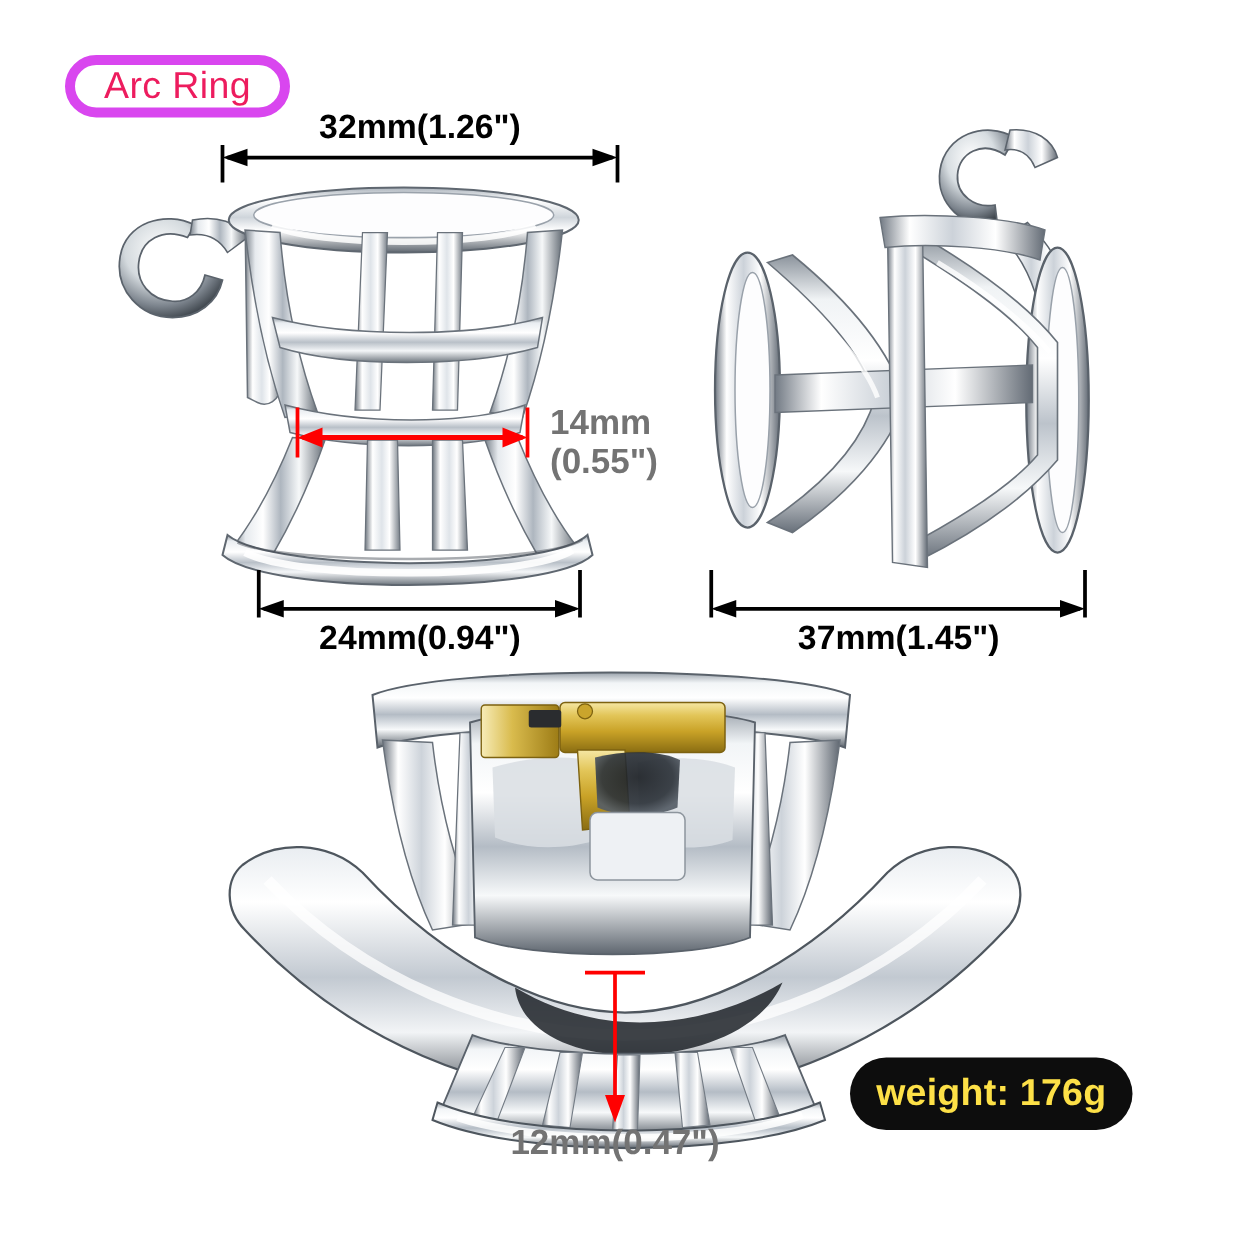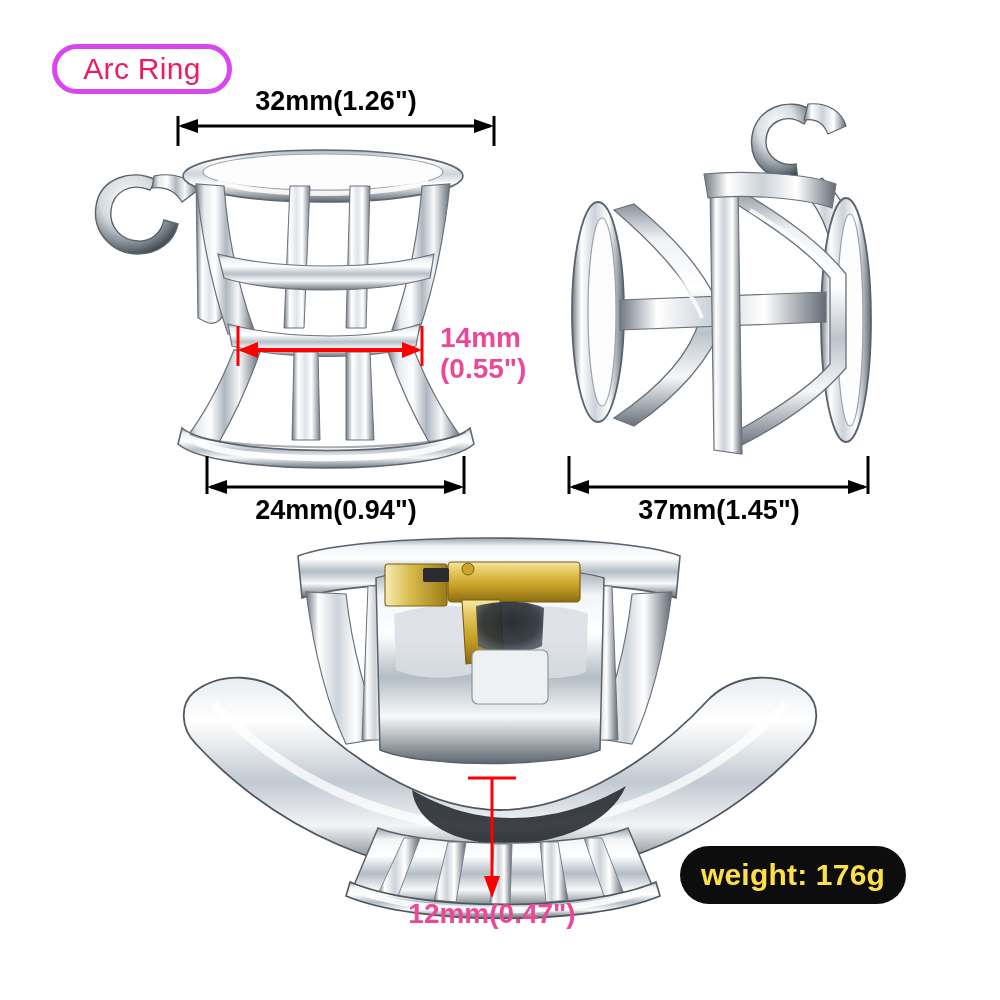--- a/index.html
+++ b/index.html
@@ -8,21 +8,21 @@
     font-family:"Liberation Sans",sans-serif;
     -webkit-font-smoothing:antialiased;
     overflow:hidden;
   }
   #page{position:relative;width:1000px;height:1000px;background:#ffffff;overflow:hidden;}
 
   
   .pill-outline{
     position:absolute;
     display:flex;align-items:center;justify-content:center;
-    border:5px solid #d946ef;
+    border:8px solid #d946ef;
     border-radius:999px;
     color:#ed1c5e;
     font-size:30px;
     font-weight:400;
     letter-spacing:.3px;
     background:#fff;
     box-sizing:border-box;
   }
   .pill-solid{
     position:absolute;
@@ -37,21 +37,21 @@
   }
 
   
   .dim{
     position:absolute;
     font-weight:700;
     white-space:nowrap;
     line-height:1.12;
     color:#000;
   }
-  .dim.red{color:#ec4899;}
+  .dim.red{color:#737373;}
   .dim.c{text-align:center;}
 
   .svgwrap{position:absolute;}
   svg{display:block;overflow:visible;}
 </style>
 </head>
 <body>
 
 <div id="page">
 

